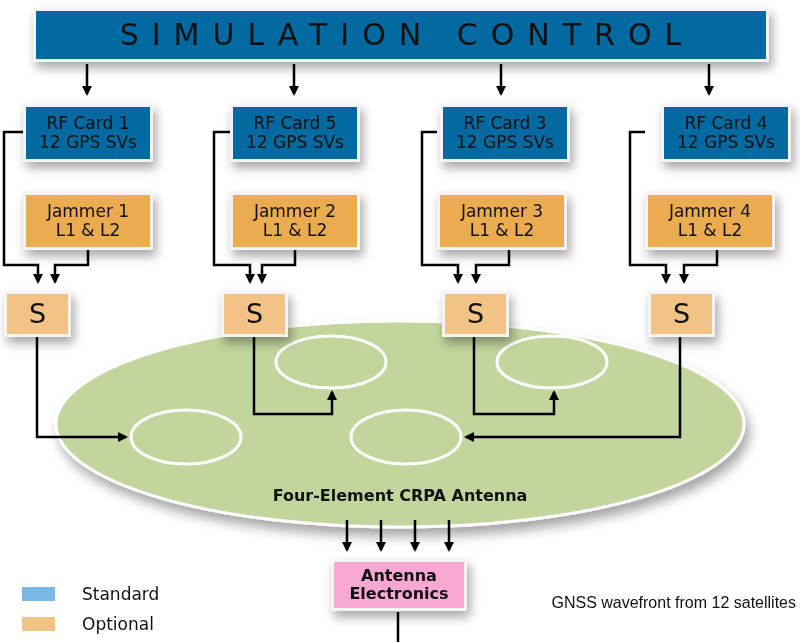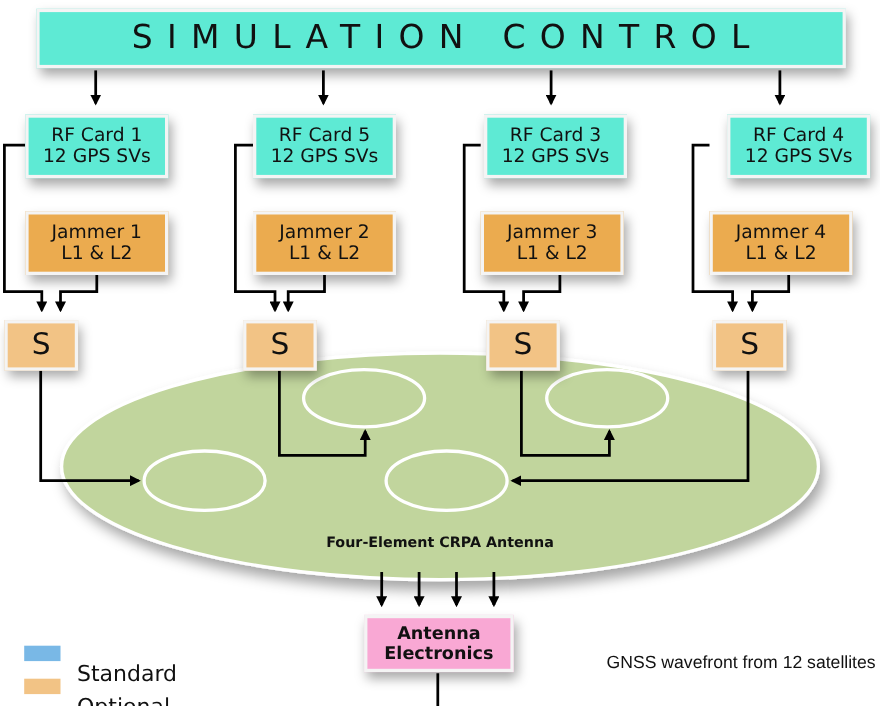--- a/index.html
+++ b/index.html
@@ -1,33 +1,33 @@
 <!DOCTYPE html>
 <html><head>
 <meta charset="utf-8">
 <style>
   html, body { margin:0; padding:0; background:#ffffff; }
   body { width:800px; height:642px; position:relative; overflow:hidden;
          font-family:"DejaVu Sans", sans-serif; color:#111; }
   .box { position:absolute; box-sizing:border-box; border:3px solid #f4f4f4;
          box-shadow:3px 6px 10px rgba(0,0,0,0.35); display:flex; flex-direction:column;
          align-items:center; justify-content:center; text-align:center; line-height:1.12; }
-  .blue { background:#5eead4; }
+  .blue { background:#0369a1; }
   .orange { background:#ebab4f; }
   .peach { background:#f2c385; }
   .green { background:#f9a8d4; }
   #sim { left:33px; top:8px; width:736px; height:54px; font-size:30px; letter-spacing:13px; font-weight:500; padding-left:12px; }
   .rf, .jam { width:130px; height:58px; font-size:17px; }
   .s { width:67px; height:46px; font-size:27px; }
   #ae { left:331px; top:559px; width:136px; height:52px; font-size:16px; font-weight:bold; line-height:1.1; }
   svg.wires { position:absolute; left:0; top:0; }
   .legend-sw { position:absolute; left:22px; width:33px; height:14px; }
-  .legend-tx { position:absolute; left:70px; font-size:20px;margin-top:16px; }
+  .legend-tx { position:absolute; left:82px; font-size:17px; }
   .caption { position:absolute; right:4px; top:592px; font-size:16px; text-align:right; line-height:1.35; font-family:"Liberation Sans", sans-serif;margin-left:25px; }
-  .label-ant { position:absolute; left:0; width:800px; top:486px; text-align:center; font-size:13px; font-weight:bold; }
+  .label-ant { position:absolute; left:0; width:800px; top:486px; text-align:center; font-size:16px; font-weight:bold; }
 </style>
 </head>
 <body>
 
 <svg class="wires" width="800" height="642">
   <defs>
     <marker id="ah" markerWidth="10" markerHeight="10" refX="8" refY="5" orient="auto" markerUnits="userSpaceOnUse">
       <path d="M0,0 L10,5 L0,10 z" fill="#000"></path>
     </marker>
     <filter id="sh" x="-10%" y="-10%" width="130%" height="140%">

